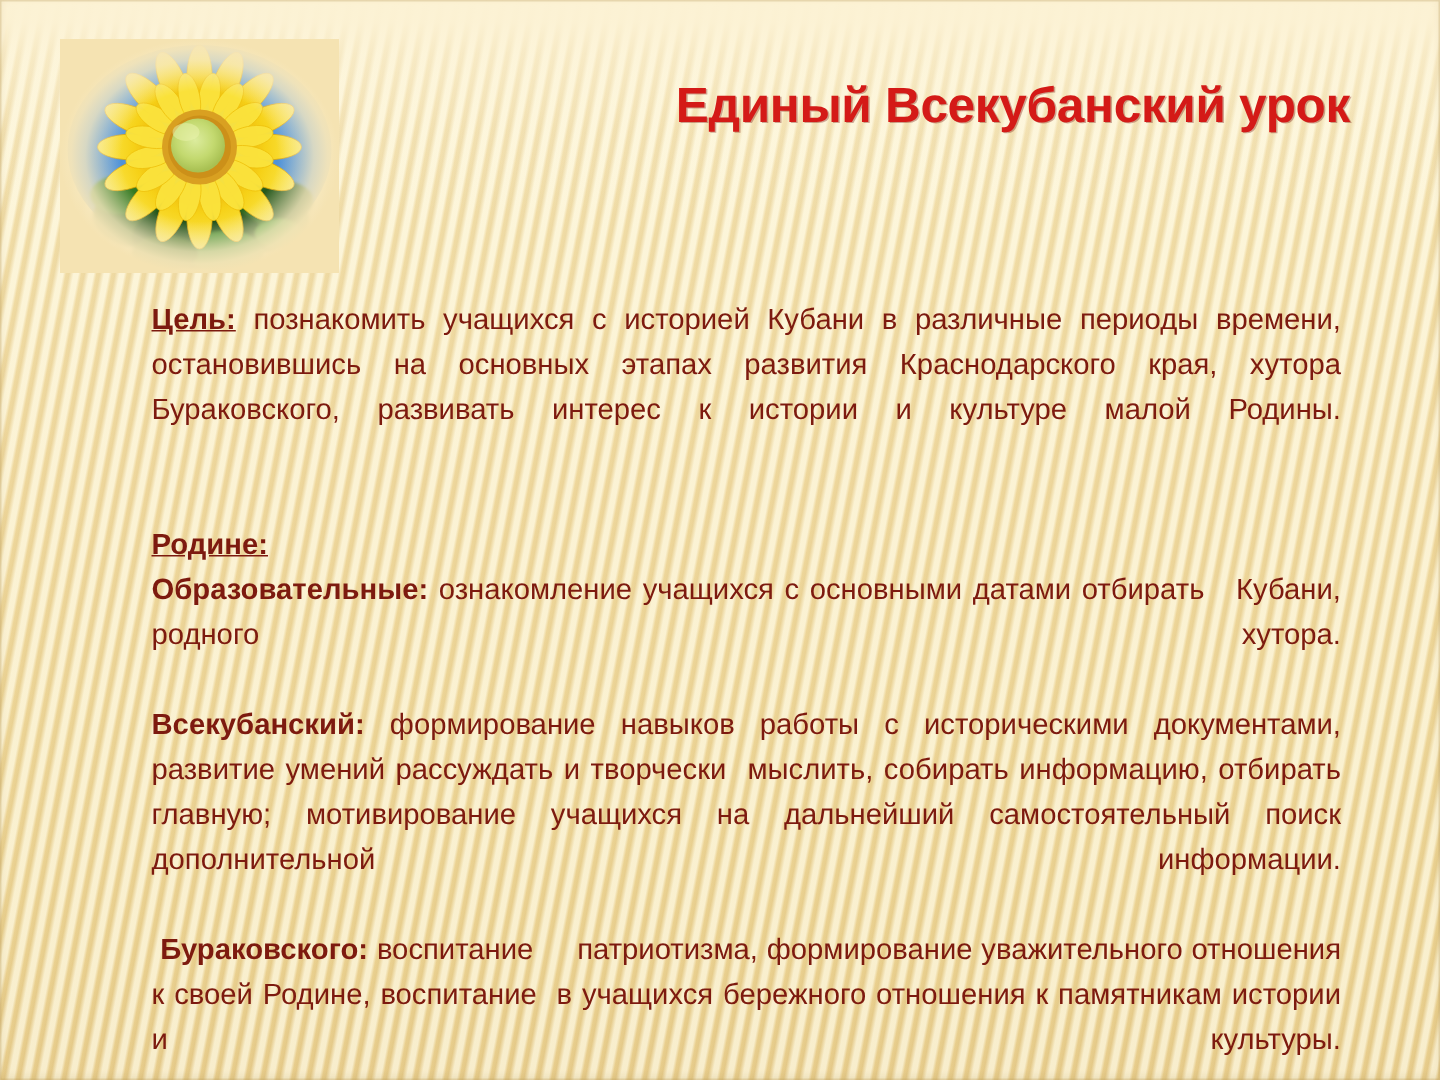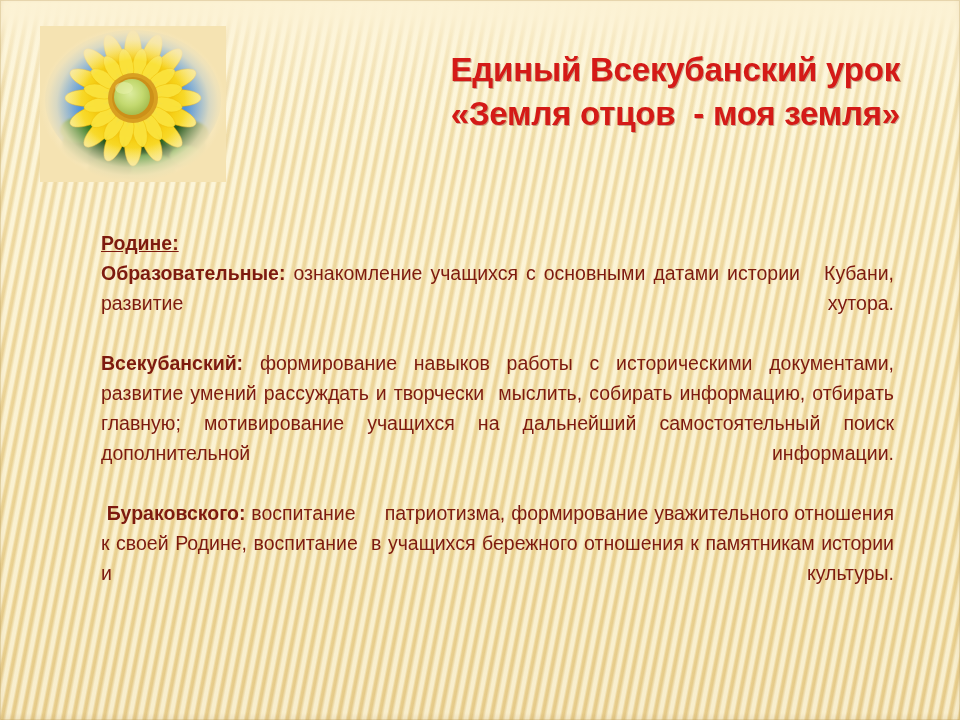--- a/index.html
+++ b/index.html
@@ -249,30 +249,30 @@
 
         <ellipse cx="84" cy="62" rx="9" ry="6" fill="#e9f3ab" opacity="0.55"></ellipse>
       </g>
 
       <rect x="0" y="0" width="186" height="156" fill="url(#vignetteGrad)"></rect>
     </svg>
   </div>
 
   <div class="title-block">
     <span class="tline">Единый Всекубанский урок</span>
-    <span class="tline">«Земля отцов  - моя земля»</span>
   </div>
 
   <div class="body-block">
 
+    <p class="para"><span class="lbl-bold-u">Цель:</span><span> познакомить учащихся с историей Кубани в различные периоды времени, остановившись на основных этапах развития Краснодарского края, хутора Бураковского, развивать интерес к истории и культуре малой Родины.</span></p>
 
     <div class="spacer-line"></div>
 
     <p class="para nojustify-tail"><span class="lbl-bold-u">Родине:</span></p>
 
-    <p class="para"><span class="lbl-bold-italic">Образовательные:</span><span> ознакомление учащихся с основными датами истории   Кубани, развитие хутора.</span></p>
+    <p class="para"><span class="lbl-bold-italic">Образовательные:</span><span> ознакомление учащихся с основными датами отбирать   Кубани, родного хутора.</span></p>
 
     <p class="para"><span class="lbl-bold-italic">Всекубанский:</span><span> формирование навыков работы с историческими документами, развитие умений рассуждать и творчески  мыслить, собирать информацию, отбирать главную; мотивирование учащихся на дальнейший самостоятельный поиск дополнительной информации.</span></p>
 
     <p class="para"><span class="lbl-bold-italic"> Бураковского:</span><span> воспитание     патриотизма, формирование уважительного отношения  к своей Родине, воспитание  в учащихся бережного отношения к памятникам истории и культуры.</span></p>
 
   </div>
 </div>
 
 </body></html>

